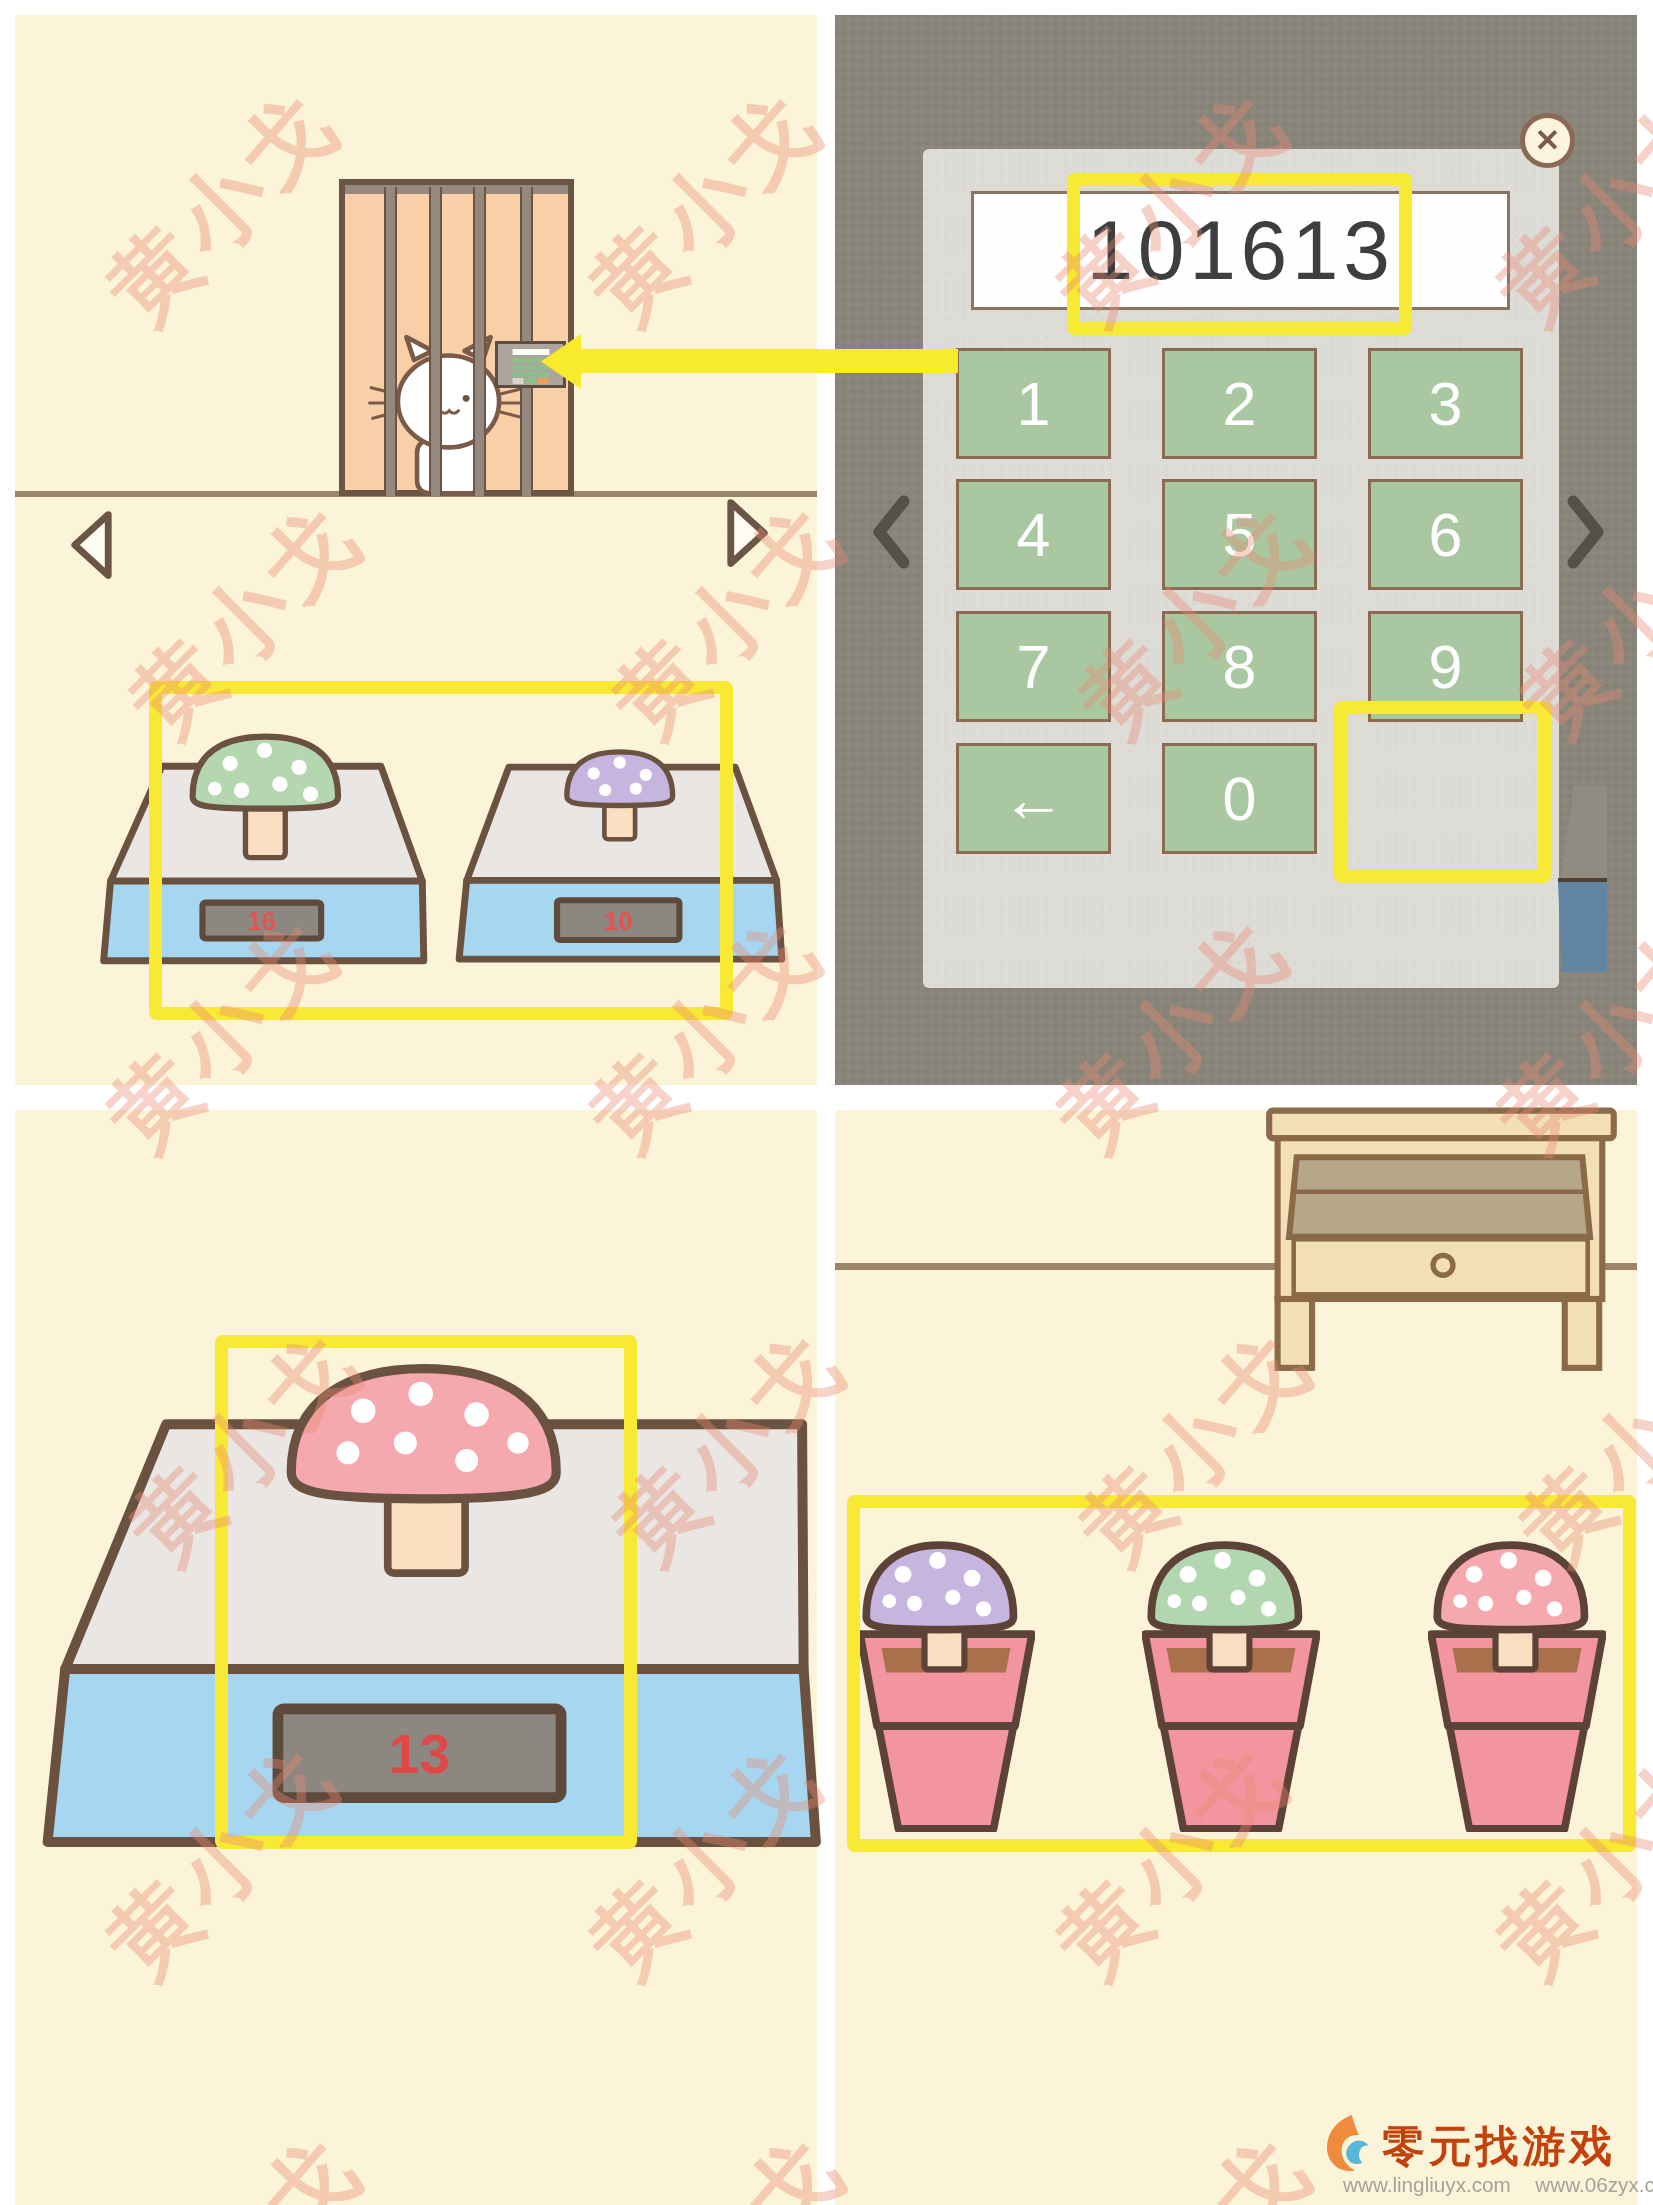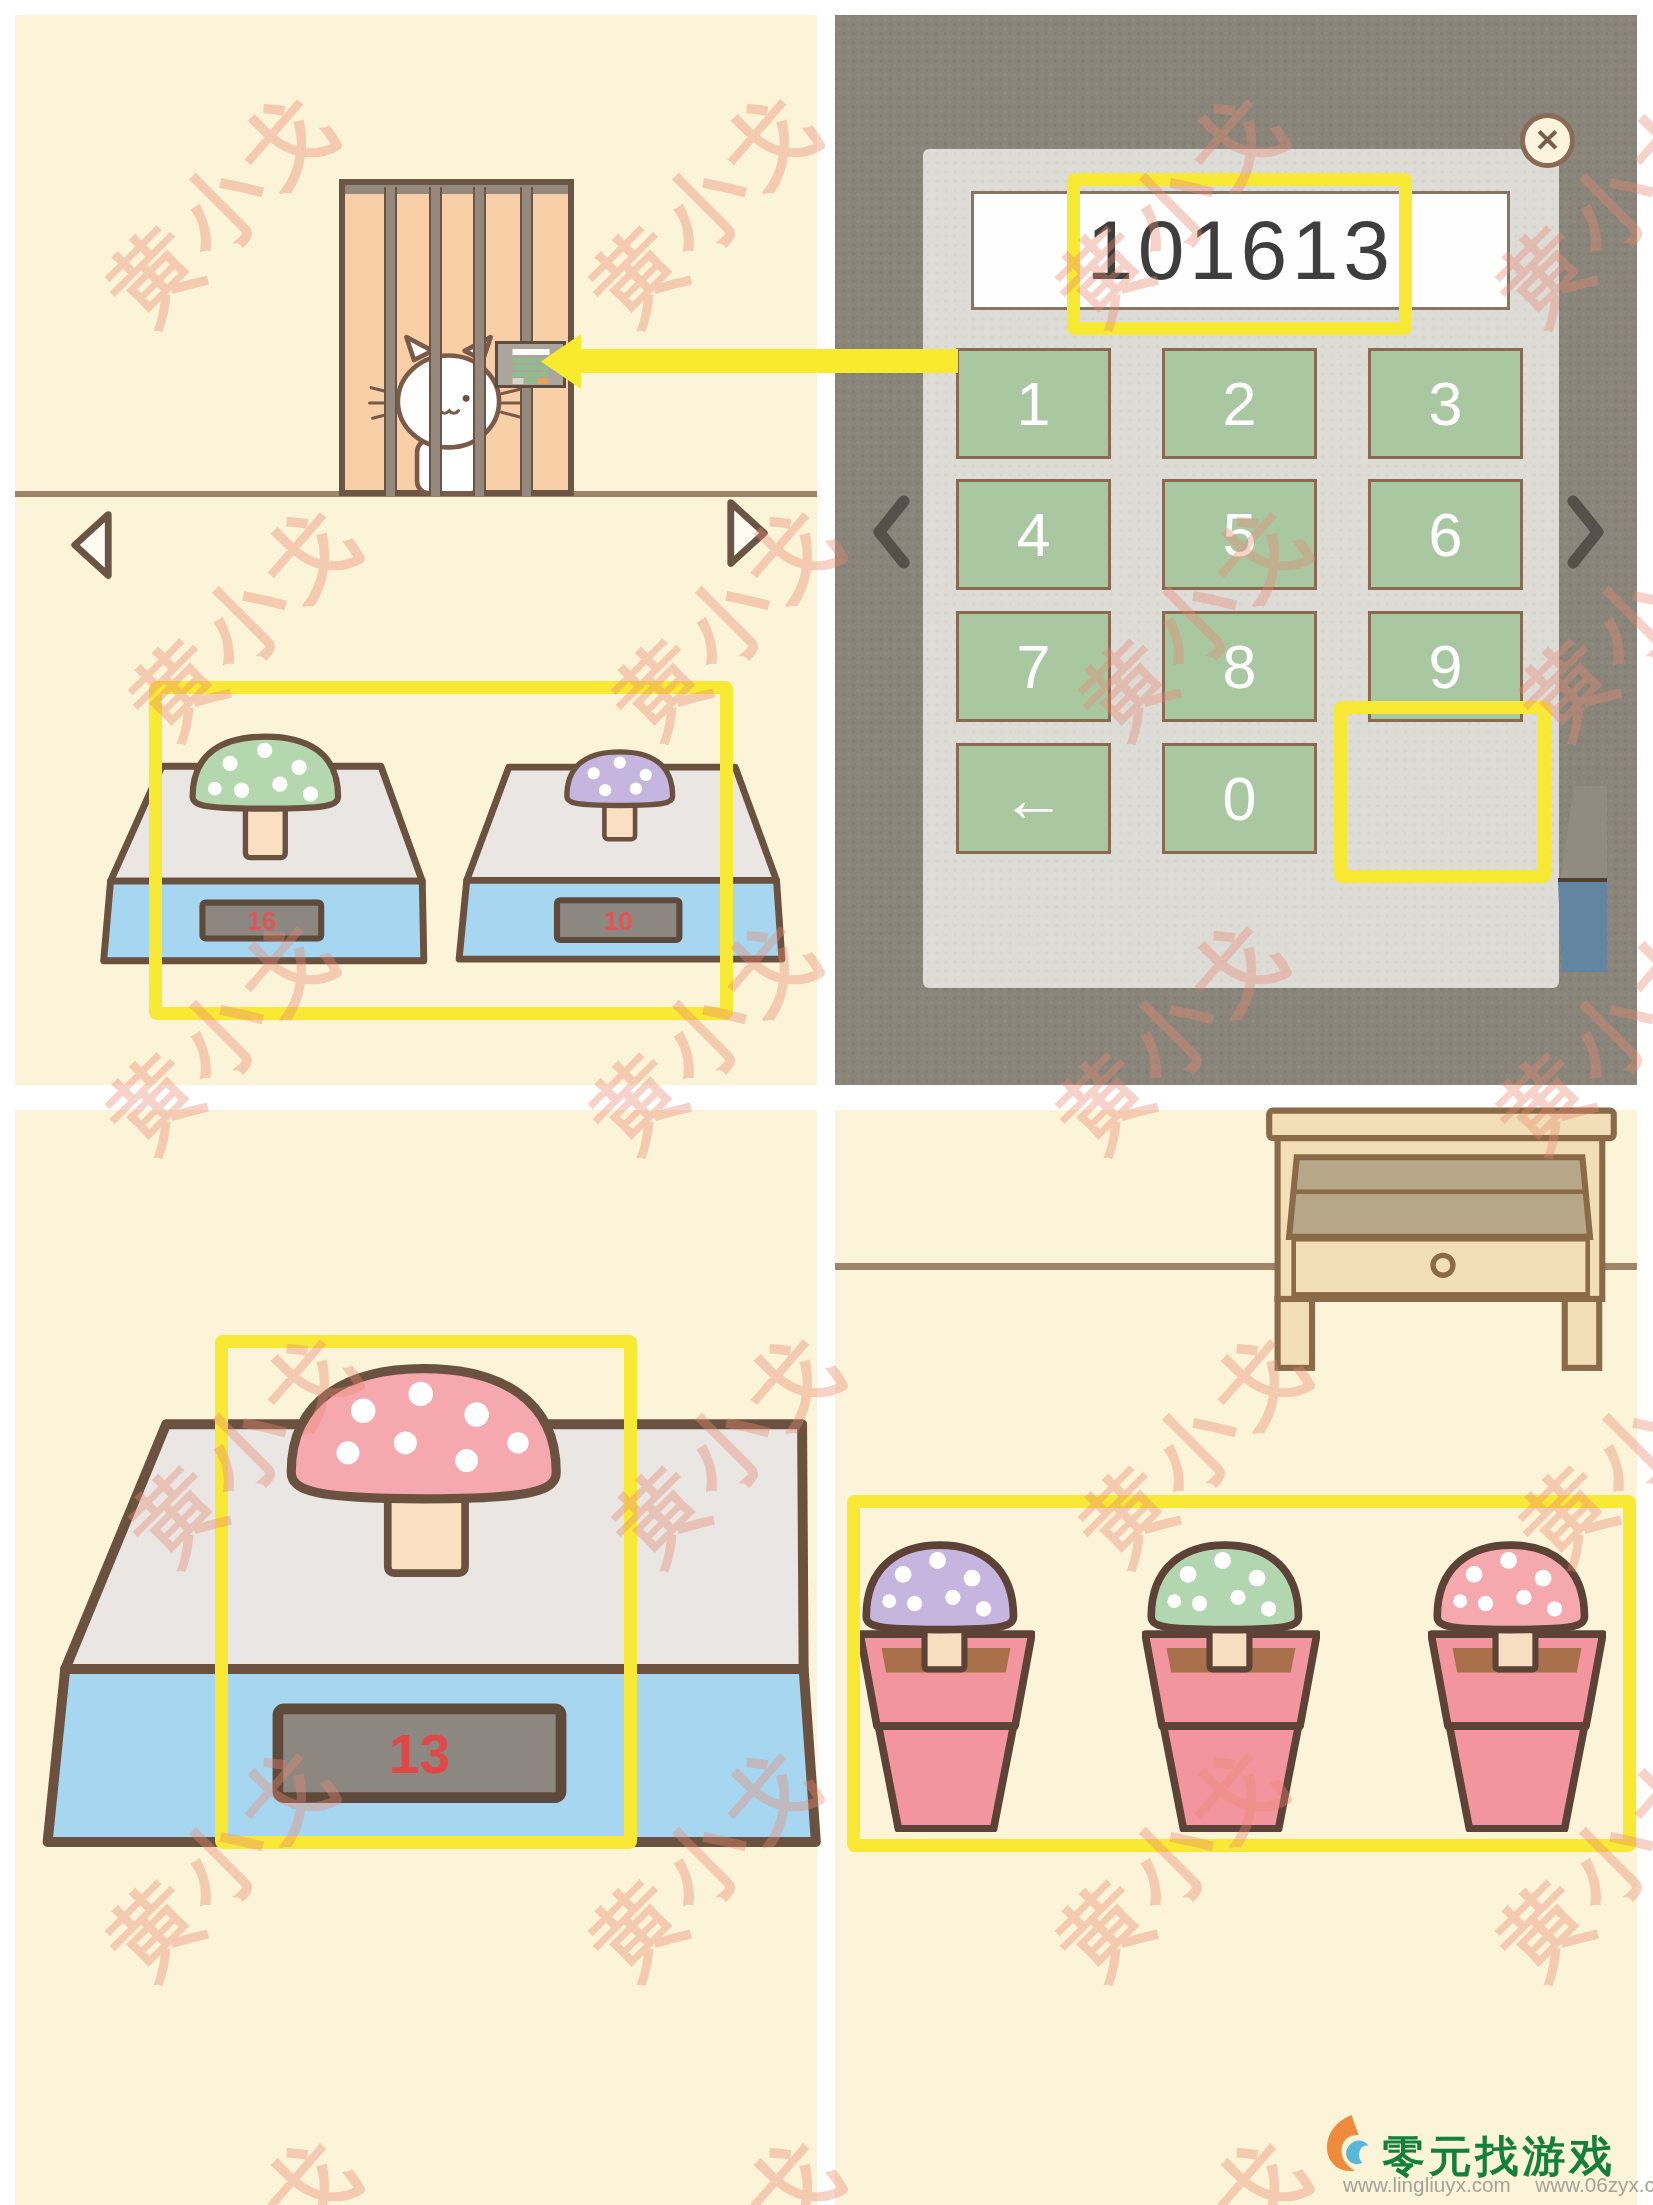--- a/index.html
+++ b/index.html
@@ -31,21 +31,21 @@
     background-image:radial-gradient(rgba(0,0,0,0.03) 22%,transparent 23%);background-size:9.2px 9.2px;}
   .close-btn{position:absolute;left:1520px;top:113px;width:55px;height:55px;border-radius:50%;background:#FCF4DC;border:5.4px solid #8A6A55;box-sizing:border-box;display:flex;align-items:center;justify-content:center;font-size:31px;font-weight:bold;color:#7A5B49;z-index:10;}
   .code-input{position:absolute;left:971px;top:191px;width:539px;height:119px;background:#FEFEFE;border:3.1px solid #8A7464;box-sizing:border-box;display:flex;align-items:center;justify-content:center;font-size:84px;color:#3E3E3E;letter-spacing:4.6px;}
   .key{position:absolute;width:155px;height:111px;background:#A9C8A2;border:3.1px solid #8A6A50;box-sizing:border-box;display:flex;align-items:center;justify-content:center;font-size:61px;color:#FFFFFF;}
   .key-confirm{background:#F6AA68;font-size:35px;letter-spacing:1.5px;}
   .chev{position:absolute;z-index:5;}
   .frag{position:absolute;z-index:1;}
   .wm-layer{position:absolute;left:0;top:0;width:1654px;height:2205px;z-index:80;pointer-events:none;}
   .wm{position:absolute;transform:translate(-50%,-50%) rotate(-45deg);font-size:88px;letter-spacing:6.1px;font-weight:bold;color:rgba(233,138,112,0.38);white-space:nowrap;}
   .footer{position:absolute;left:1312px;top:2110px;width:334px;height:92px;z-index:70;}
-  .brand{position:absolute;left:70px;top:18px;font-size:43px;font-weight:bold;color:#15803d;letter-spacing:3.8px;}
+  .brand{position:absolute;left:70px;top:8px;font-size:43px;font-weight:bold;color:#c2410c;letter-spacing:3.8px;}
   .urls{position:absolute;left:31px;top:63px;font-size:20.7px;color:#A5A29A;}
   .urls span{margin-right:24.5px;}
   svg text{font-family:"Liberation Sans",sans-serif;font-weight:bold;}
 </style>
 </head>
 <body>
 
 <div class="stage">
 
   <div class="panel p-cream" style="left:15.3px;top:14.5px;width:802px;height:1070px;">

